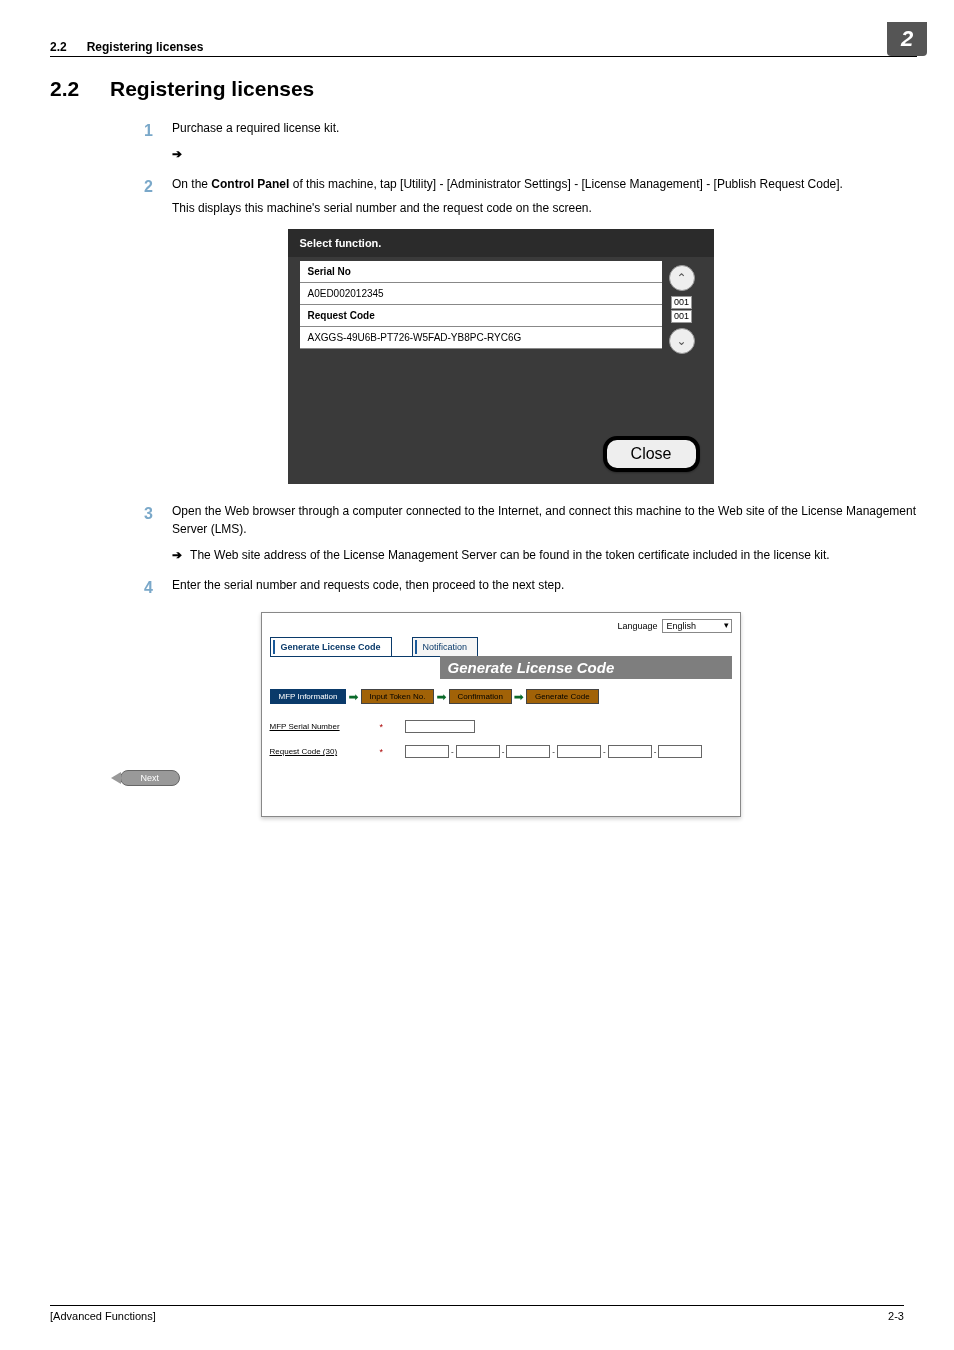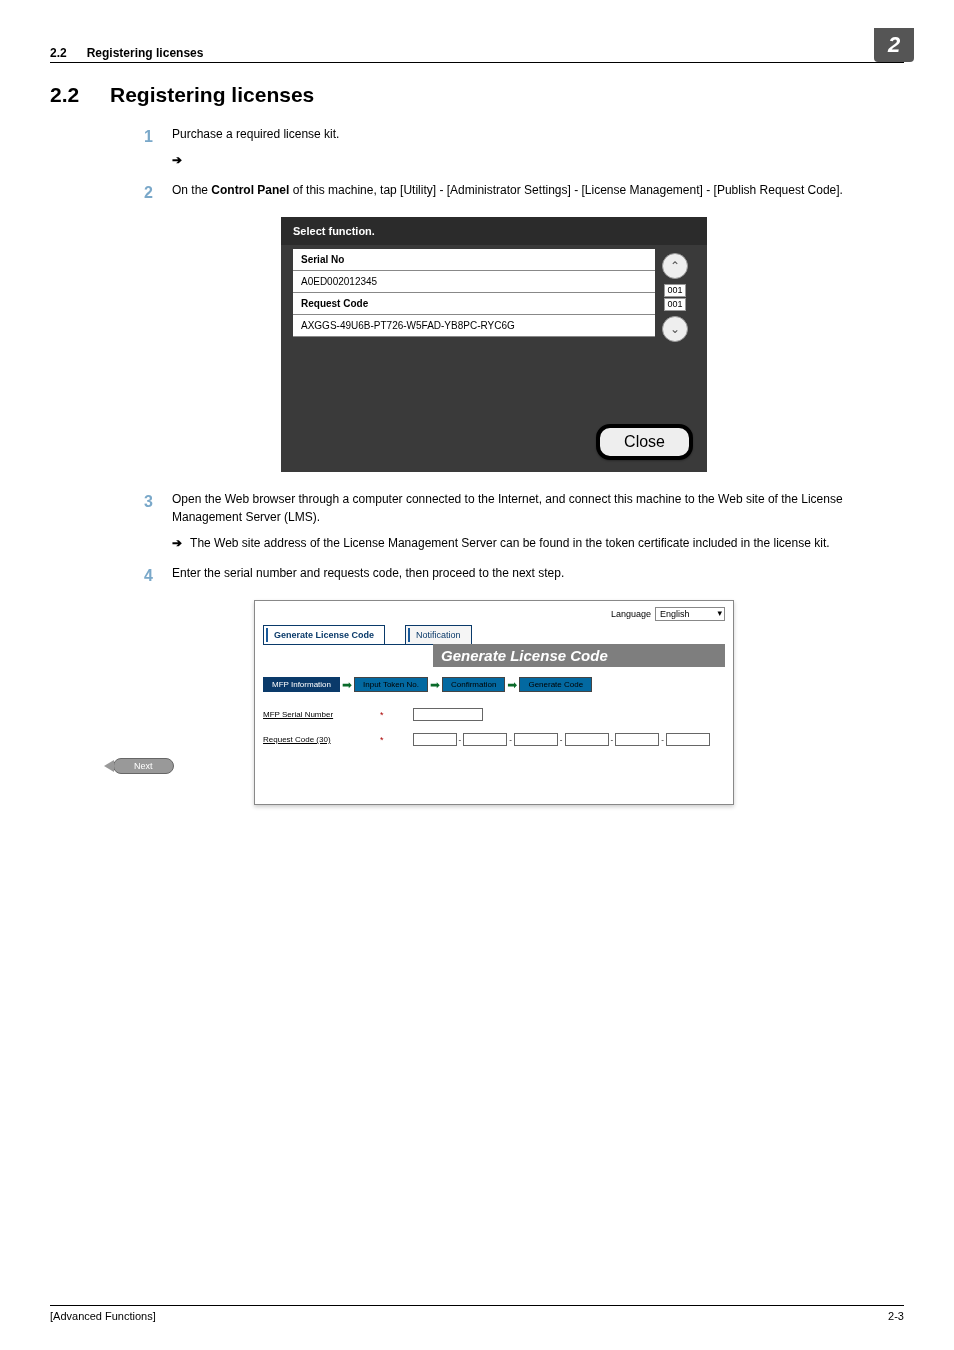--- a/index.html
+++ b/index.html
@@ -5,22 +5,21 @@
   * { box-sizing: border-box; margin: 0; padding: 0; }
   body {
     width: 954px;
     height: 1350px;
     background: #fff;
     font-family: Arial, Helvetica, sans-serif;
     color: #000;
     position: relative;
   }
   .page {
-    padding: 40px 50px 0 50px;
-    margin-top: 6px;
+    padding: 40px 37px 0 50px;
   }
   .header {
     display: flex;
     align-items: center;
     border-bottom: 1px solid #000;
     padding-bottom: 2px;
     margin-bottom: 20px;
     position: relative;
   }
   .header-num {
@@ -242,36 +241,36 @@
   .progress-row {
     display: flex;
     align-items: flex-end;
     gap: 2px;
     margin: 10px 0 16px 0;
   }
   .prog-box {
     border: 1px solid #444;
     padding: 2px 8px;
     font-size: 8px;
-    background: #0369a1;
+    background: #a16207;
   }
   .prog-box.active {
     background: #0a3a6a;
     color: #fff;
     border-color: #0a3a6a;
   }
   .prog-arrow {
     color: #0a6a2a;
     font-size: 12px;
   }
   .form-row {
     display: flex;
     align-items: center;
     margin-bottom: 12px;
-    gap: 27px;
+    gap: 20px;
   }
   .form-label {
     width: 90px;
     text-decoration: underline;
     font-size: 8px;
   }
   .req-star { color:#a00; margin-right:2px;}
   .fld {
     border: 1px solid #666;
     width: 70px;
@@ -349,20 +348,21 @@
         </div>
       </div>
     </div>
 
     <div class="step">
       <div class="step-num">2</div>
       <div class="step-body">
         <div>
           <span>On the </span><b>Control Panel</b><span> of this machine, tap [Utility] - [Administrator Settings] - [License Management] - [Publish Request Code].</span>
         </div>
+        <div class="indent-text">This displays this machine's serial number and the request code on the screen.</div>
       </div>
     </div>
 
     <div class="figure-wrap">
       <div class="panel1">
         <div class="panel1-head">Select function.</div>
         <div class="panel1-body">
           <div class="panel1-info">
             <div class="info-row info-label">Serial No</div>
             <div class="info-row">A0ED002012345</div>

